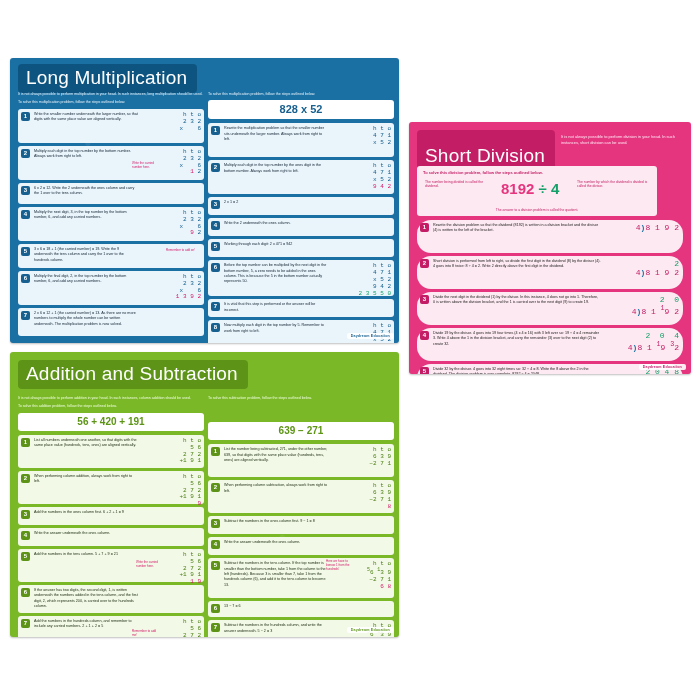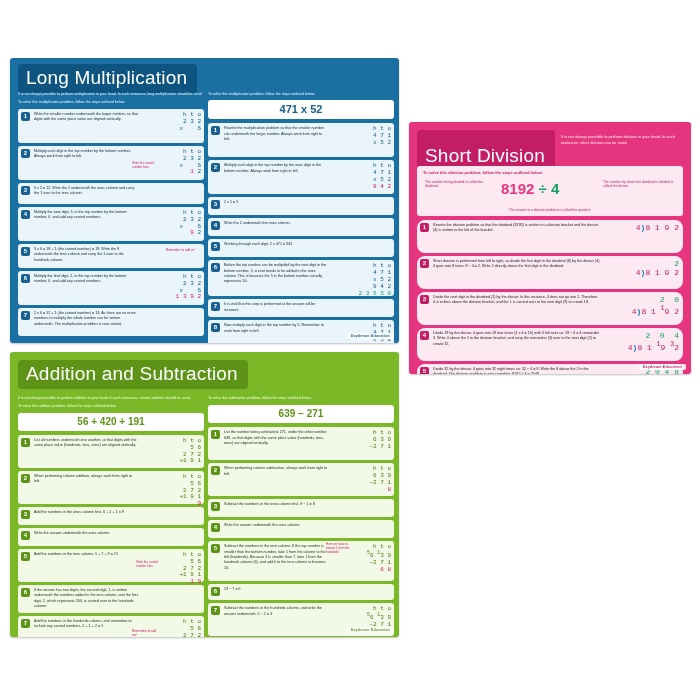--- a/index.html
+++ b/index.html
@@ -29,25 +29,25 @@
   .work .hl2{color:#15a06a;}
   .note{position:absolute;font-size:3px;color:#d6186a;line-height:1.25;}
 
   
   #short-div{left:409px;top:122px;width:282px;height:252px;background:#e5357f;
     background-image:radial-gradient(circle at 25% 20%, rgba(255,255,255,.08) 0 2px, transparent 3px),
                      radial-gradient(circle at 75% 70%, rgba(255,255,255,.07) 0 2px, transparent 3px);}
   #short-div .title{font-size:19px;top:8px;}
   .sd-titlebox{position:absolute;left:8px;top:8px;background:#c31d66;border-radius:4px;padding:15px 10px 4px 8px;}
   .sd-lead{position:absolute;left:152px;top:12px;width:122px;font-size:4px;color:#ffe9f3;line-height:1.5;}
-  .sd-band{position:absolute;left:8px;top:44px;width:266px;height:50px;background:#fde9f1;border-radius:3px;}
+  .sd-band{position:absolute;left:8px;top:44px;width:240px;height:50px;background:#fde9f1;border-radius:3px;}
   .sd-band .cap{position:absolute;left:6px;top:4px;font-size:4px;color:#c31d66;font-weight:bold;}
   .sd-eq{position:absolute;left:84px;top:14px;font-size:15px;font-weight:bold;color:#e5357f;}
   .sd-lbl{position:absolute;font-size:3.4px;color:#c31d66;line-height:1.3;}
-  .sd-step{position:relative;background:#fde9f1;border-radius:8px;margin-bottom:3px;padding:3px 4px 3px 16px;min-height:27px;}
+  .sd-step{position:relative;background:#fde9f1;border-radius:14px;margin-bottom:3px;padding:3px 4px 3px 16px;min-height:27px;}
   .sd-step .num{position:absolute;left:3px;top:3px;width:9px;height:9px;border-radius:2px;background:#c31d66;color:#fff;font-size:6px;line-height:9px;text-align:center;font-weight:bold;}
   .sd-step .txt{font-size:3.7px;color:#222;line-height:1.45;width:168px;}
   .sd-work{position:absolute;right:4px;top:4px;font-family:"Liberation Mono",monospace;font-size:8px;color:#c31d66;text-align:right;line-height:1.1;}
   .sd-work .g{color:#15a06a;}
   .sd-work .b{color:#1a6fa3;}
   .sd-steps{position:absolute;left:8px;top:98px;width:266px;}
 
   
   #add-sub{left:10px;top:352px;width:389px;height:285px;background:#7ab828;
     background-image:radial-gradient(circle at 20% 30%, rgba(255,255,255,.08) 0 2px, transparent 3px),
@@ -121,21 +121,21 @@
 
       <div class="step" style="min-height:22px;">
         <span class="num">7</span>
         <div class="txt">2 x 6 = 12 + 1 (the carried number) = 13. As there are no more numbers to multiply the whole number can be written underneath. The multiplication problem is now solved.</div>
       </div>
 
     </div>
 
     <div class="lm-col right">
       <div class="intro">To solve this multiplication problem, follow the steps outlined below.</div>
-      <div class="headline" style="font-size:11px;padding:3px 0 4px;margin:3px 0 4px;">471 x 52</div>
+      <div class="headline" style="font-size:11px;padding:3px 0 4px;margin:3px 0 4px;">828 x 52</div>
 
       <div class="step">
         <span class="num">1</span>
         <div class="txt">Rewrite the multiplication problem so that the smaller number sits underneath the larger number. Always work from right to left.</div>
         <div class="work">h&nbsp;t&nbsp;o<br>4&nbsp;7&nbsp;1<br>x&nbsp;5&nbsp;2</div>
       </div>
 
       <div class="step">
         <span class="num">2</span>
         <div class="txt">Multiply each digit in the top number by the ones digit in the bottom number. Always work from right to left.</div>
@@ -264,21 +264,21 @@
         <span class="num">7</span>
         <div class="txt">Add the numbers in the hundreds column, and remember to include any carried numbers. 2 + 1 + 2 = 5</div>
         <div class="as-work">h&nbsp;t&nbsp;o<br>&nbsp;&nbsp;5&nbsp;6<br>2&nbsp;7&nbsp;2<br>+1&nbsp;9&nbsp;1<br></div>
         <div class="note" style="right:44px;top:14px;width:28px;">Remember to add me!</div>
       </div>
 
     </div>
 
     <div class="as-col right">
       <div class="as-intro">To solve this subtraction problem, follow the steps outlined below.</div>
-      <div class="as-head" style="font-size:10px;padding:3px 0 4px;margin:4px 0 4px;text-align:center;">639 − 271</div>
+      <div class="as-head" style="font-size:10px;padding:3px 0 4px;margin:21px 0 4px;text-align:center;">639 − 271</div>
 
       <div class="as-step">
         <span class="num">1</span>
         <div class="txt">List the number being subtracted, 271, under the other number, 639, so that digits with the same place value (hundreds, tens, ones) are aligned vertically.</div>
         <div class="as-work">h&nbsp;t&nbsp;o<br>6&nbsp;3&nbsp;9<br>−2&nbsp;7&nbsp;1</div>
       </div>
       <div class="as-step">
         <span class="num">2</span>
         <div class="txt">When performing column subtraction, always work from right to left.</div>
         <div class="as-work">h&nbsp;t&nbsp;o<br>6&nbsp;3&nbsp;9<br>−2&nbsp;7&nbsp;1<br><span class="hl">8</span></div>

